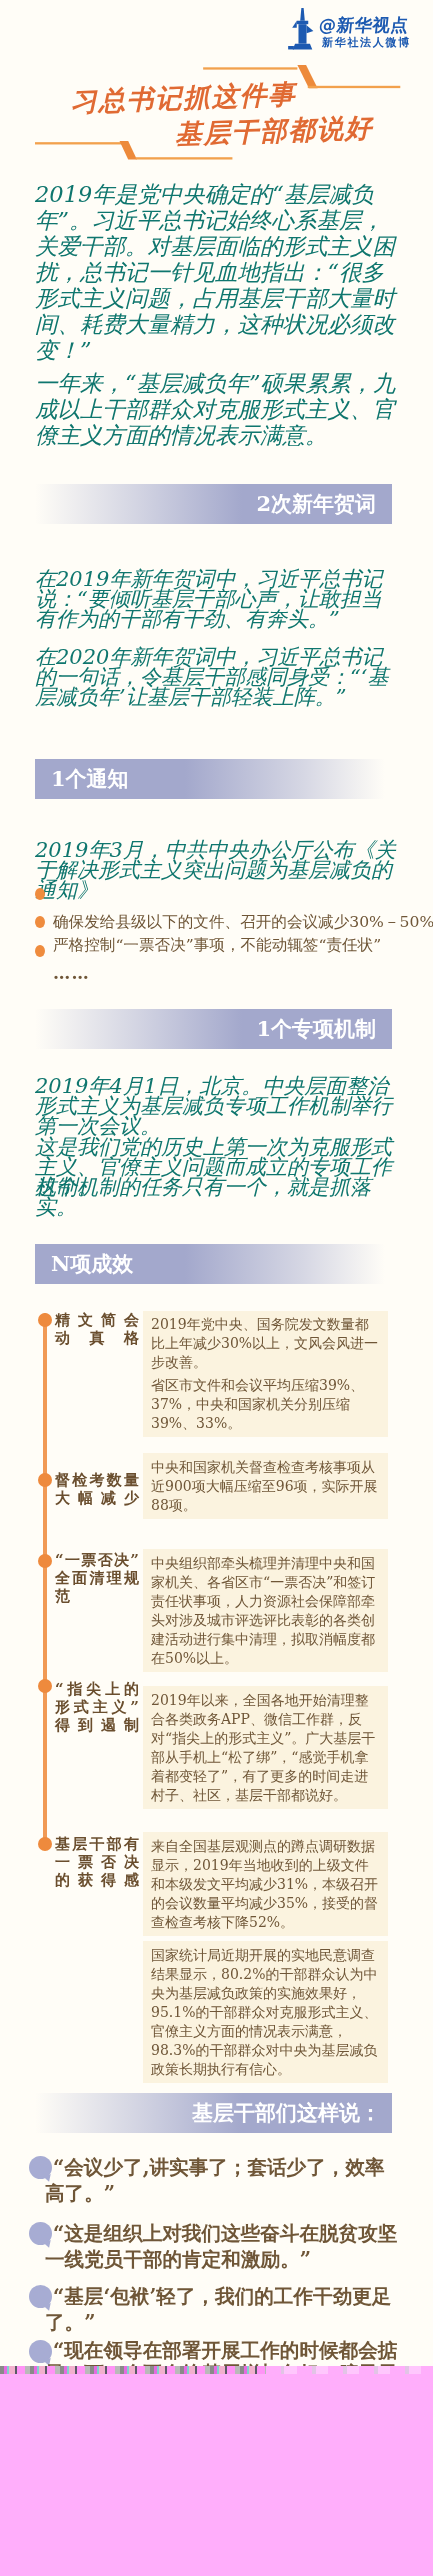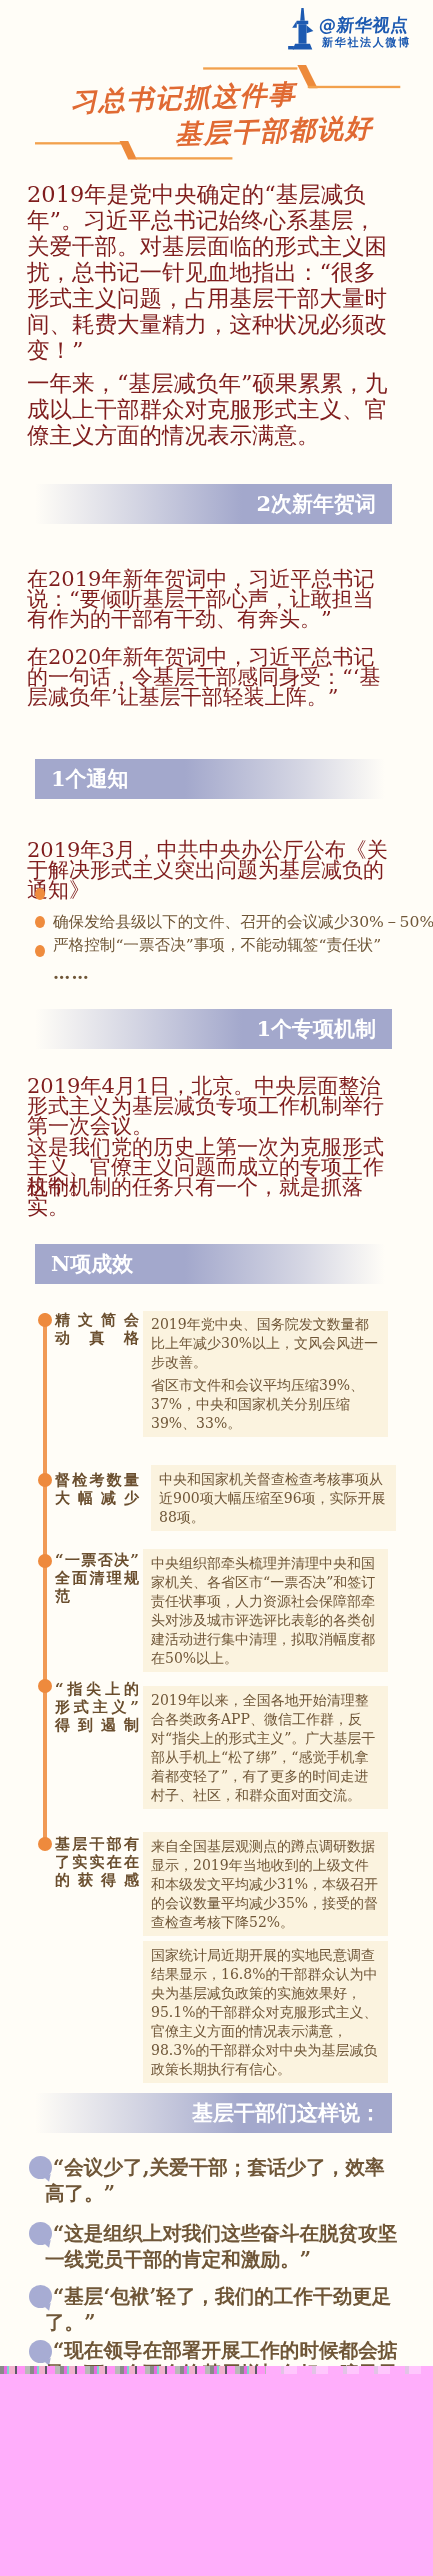--- a/index.html
+++ b/index.html
@@ -14,21 +14,21 @@
   .logo-sub{position:absolute;left:35px;top:27px;font-family:"DejaVu Sans","Liberation Sans",sans-serif;
             font-weight:bold;font-size:11px;color:#1d5ab1;letter-spacing:1.7px;white-space:nowrap;}
 
   
   .title-line{font-weight:bold;font-style:italic;color:#e06a33;font-size:26.6px;letter-spacing:1.7px;
               white-space:nowrap;transform:rotate(-2deg);}
   .t1{left:70px;top:80px;}
   .t2{left:175px;top:113px;}
 
   
-  .para{left:27px;width:366px;text-align:left;color:#7f1d1d;}
+  .para{left:35px;width:366px;text-align:left;color:#0f766e;font-style:italic;}
   .para-lg{font-size:22.5px;line-height:26px;}
   .para-md{font-size:21px;line-height:20px;}
 
   
   .banner{left:35px;width:357px;height:40px;line-height:40px;font-size:21px;color:#ffffff;
           font-weight:600;box-sizing:border-box;white-space:nowrap;}
   .banner.r{text-align:right;padding-right:16px;
       background:linear-gradient(90deg, rgba(163,168,204,0) 0%, rgba(163,168,204,0.5) 30%, #a3a8cc 58%, #a3a8cc 100%);}
   .banner.l{text-align:left;padding-left:16px;
       background:linear-gradient(90deg, #a3a8cc 0%, #a3a8cc 42%, rgba(163,168,204,0.45) 75%, rgba(163,168,204,0) 98%);}
@@ -138,48 +138,48 @@
 
     <span class="tl-dot" style="top:5.8px;"></span>
     <div class="tl-label" style="top:3.5px;">精文简会
 动真格</div>
     <div class="tl-box" style="top:3.5px;">2019年党中央、国务院发文数量都比上年减少30%以上，文风会风进一步改善。</div>
     <div class="tl-box" style="top:64px;">省区市文件和会议平均压缩39%、37%，中央和国家机关分别压缩39%、33%。</div>
 
     <span class="tl-dot" style="top:166px;"></span>
     <div class="tl-label" style="top:164px;">督检考数量
 大幅减少</div>
-    <div class="tl-box" style="top:158px;margin-left:8px;">中央和国家机关督查检查考核事项从近900项大幅压缩至96项，实际开展88项。</div>
+    <div class="tl-box" style="top:146px;">中央和国家机关督查检查考核事项从近900项大幅压缩至96项，实际开展88项。</div>
 
     <span class="tl-dot" style="top:247px;"></span>
     <div class="tl-label" style="top:244px;">“一票否决”
 全面清理规范</div>
     <div class="tl-box" style="top:242px;">中央组织部牵头梳理并清理中央和国家机关、各省区市“一票否决”和签订责任状事项，人力资源社会保障部牵头对涉及城市评选评比表彰的各类创建活动进行集中清理，拟取消幅度都在50%以上。</div>
 
     <span class="tl-dot" style="top:372px;"></span>
     <div class="tl-label" style="top:373px;">“指尖上的
 形式主义”
 得到遏制</div>
-    <div class="tl-box" style="top:379px;">2019年以来，全国各地开始清理整合各类政务APP、微信工作群，反对“指尖上的形式主义”。广大基层干部从手机上“松了绑”，“感觉手机拿着都变轻了”，有了更多的时间走进村子、社区，和群众面对面交流。</div>
+    <div class="tl-box" style="top:379px;">2019年以来，全国各地开始清理整合各类政务APP、微信工作群，反对“指尖上的形式主义”。广大基层干部从手机上“松了绑”，“感觉手机拿着都变轻了”，有了更多的时间走进村子、社区，基层干部都说好。</div>
 
     <span class="tl-dot" style="top:530px;"></span>
     <div class="tl-label" style="top:528px;">基层干部有
-了实实在在
+一票否决
 的获得感</div>
     <div class="tl-box" style="top:525px;">来自全国基层观测点的蹲点调研数据显示，2019年当地收到的上级文件和本级发文平均减少31%，本级召开的会议数量平均减少35%，接受的督查检查考核下降52%。</div>
-    <div class="tl-box" style="top:634px;">国家统计局近期开展的实地民意调查结果显示，16.8%的干部群众认为中央为基层减负政策的实施效果好，95.1%的干部群众对克服形式主义、官僚主义方面的情况表示满意，98.3%的干部群众对中央为基层减负政策长期执行有信心。</div>
+    <div class="tl-box" style="top:634px;">国家统计局近期开展的实地民意调查结果显示，80.2%的干部群众认为中央为基层减负政策的实施效果好，95.1%的干部群众对克服形式主义、官僚主义方面的情况表示满意，98.3%的干部群众对中央为基层减负政策长期执行有信心。</div>
   </div>
 
   <div class="abs banner r" style="top:2093px;padding-right:11px;">基层干部们这样说：</div>
 
   <span class="abs bubble" style="top:2156px;">
       <span class="c"></span>
       <span class="t"></span>
     </span>
-  <div class="abs quote" style="top:2155px;">“会议少了,关爱干部；套话少了，效率高了。”</div>
+  <div class="abs quote" style="top:2155px;">“会议少了,讲实事了；套话少了，效率高了。”</div>
 
   <span class="abs bubble" style="top:2222px;">
       <span class="c"></span>
       <span class="t"></span>
     </span>
   <div class="abs quote" style="top:2221px;">“这是组织上对我们这些奋斗在脱贫攻坚一线党员干部的肯定和激励。”</div>
 
   <span class="abs bubble" style="top:2285px;">
       <span class="c"></span>
       <span class="t"></span>

